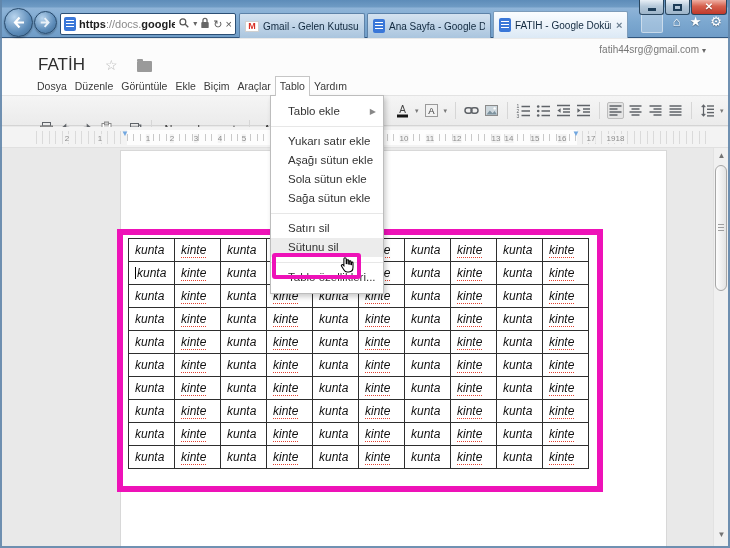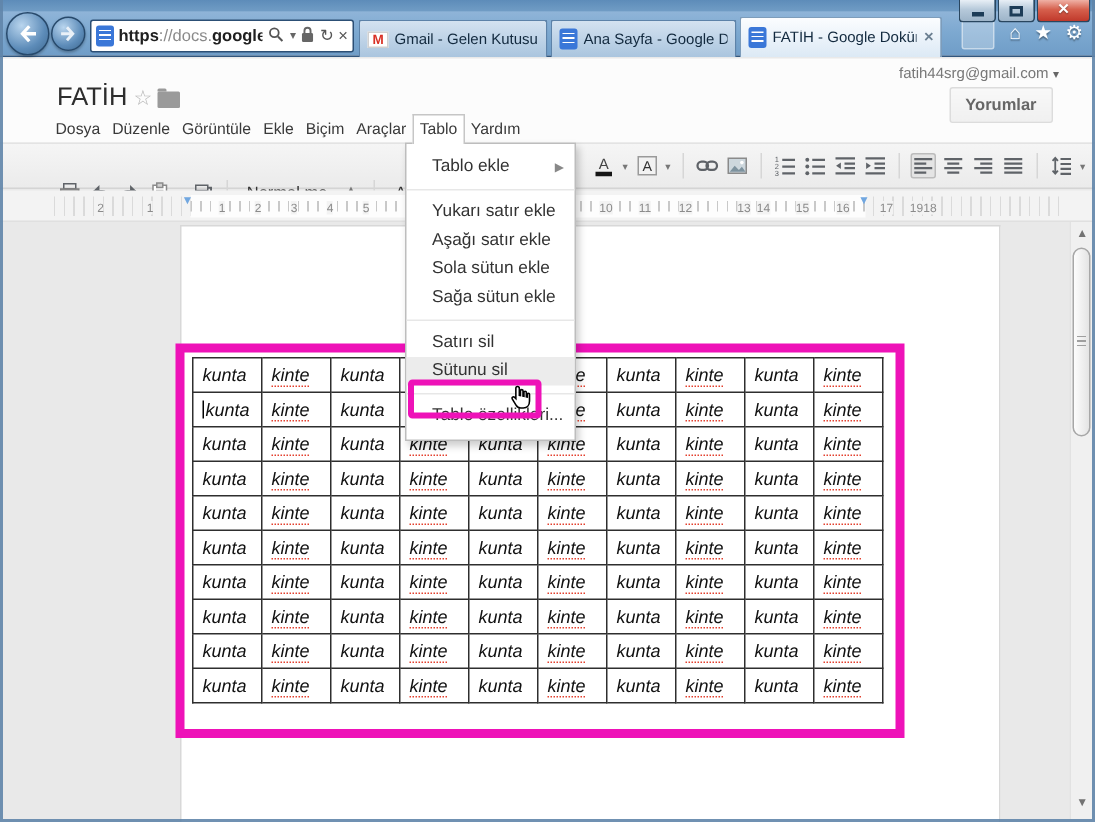--- a/index.html
+++ b/index.html
@@ -41,21 +41,21 @@
     line-height:9px; text-align:center; flex:none; }
   #newtab-stub { position:absolute; left:641px; top:13px; width:22px; height:20px; background:rgba(255,255,255,.28);
     border:1px solid rgba(255,255,255,.45); border-radius:2px; }
   #browser-actions { position:absolute; right:8px; top:15px; display:flex; gap:9px; align-items:center; }
   #browser-actions .bact { color:#fff; font-size:13px; line-height:1; text-shadow:0 1px 1px rgba(0,0,0,.35); }
 
   
   #docs-header { position:absolute; left:0; top:39px; width:730px; height:56px; background:#fcfcfc; }
   #account { position:absolute; right:24px; top:5px; font-size:10px; color:#777; }
   #account .caret-sm { margin-left:3px; }
-  #title-row { position:absolute; left:38px; top:16px; display:flex; align-items:center; gap:4px;text-align:center; }
+  #title-row { position:absolute; left:38px; top:16px; display:flex; align-items:center; gap:20px;text-align:center; }
   #doc-title { font-size:17px; color:#2d2d2d; font-weight:normal; }
   #star-btn { color:#b5b5b5; font-size:14px; }
   #folder-btn { width:15px; height:11px; background:#9a9a9a; border-radius:1px; position:relative; margin-top:2px; }
   #folder-btn::before { content:''; position:absolute; left:0; top:-2px; width:6px; height:2px; background:#9a9a9a; border-radius:1px 1px 0 0; }
   #hdr-buttons { position:absolute; right:28px; top:19px; display:flex; gap:8px; }
   .hbtn { height:24px; padding:0 10px; border-radius:2px; font-size:11px; font-weight:bold; display:flex; align-items:center; gap:5px; }
   #comments-btn { background:linear-gradient(#f8f8f8,#f0f0f0); border:1px solid #dcdcdc; color:#666; }
   #share-btn { background:linear-gradient(#4d90fe,#4787ed); border:1px solid #3079ed; color:#fff; }
   #menubar { position:absolute; left:33px; bottom:0; display:flex; align-items:flex-end; height:18px; }
   .mitem { font-size:10.5px; color:#3a3a3a; padding:3px 4px 3px; }
@@ -179,21 +179,20 @@
   </div>
 
   <div id="docs-header">
     <div id="account"><span>fatih44srg@gmail.com</span><span class="caret-sm">▾</span></div>
     <div id="title-row">
       <h1 id="doc-title">FATİH</h1>
       <span id="star-btn">☆</span>
       <span id="folder-btn"></span>
     </div>
     <div id="hdr-buttons">
-      <div class="hbtn" id="comments-btn">Yorumlar</div>
     </div>
     <div id="menubar">
         <div class="mitem">Dosya</div>
         <div class="mitem">Düzenle</div>
         <div class="mitem">Görüntüle</div>
         <div class="mitem">Ekle</div>
         <div class="mitem">Biçim</div>
         <div class="mitem">Araçlar</div>
         <div class="mitem open">Tablo</div>
         <div class="mitem">Yardım</div>
@@ -529,21 +528,21 @@
         <div id="sb-grip"></div>
       </div>
     <div class="sb-arrow" style="bottom:4px">▼</div>
   </div>
 
   <div id="menu" style="left: 270px;">
     <div id="menu-items">
         <div class="menu-item">Tablo ekle<span class="sub">▶</span></div>
         <div class="menu-sep"></div>
         <div class="menu-item">Yukarı satır ekle</div>
-        <div class="menu-item">Aşağı satır ekle</div>
+        <div class="menu-item">Aşağı sütun ekle</div>
         <div class="menu-item">Sola sütun ekle</div>
         <div class="menu-item">Sağa sütun ekle</div>
         <div class="menu-sep"></div>
         <div class="menu-item">Satırı sil</div>
         <div class="menu-item hl">Sütunu sil</div>
         <div class="menu-sep"></div>
         <div class="menu-item">Tablo özellikleri...</div>
       </div>
     <div id="menu-hl-box" style="border-color: rgb(238, 18, 184);"></div>
     <div id="hand-cursor">

